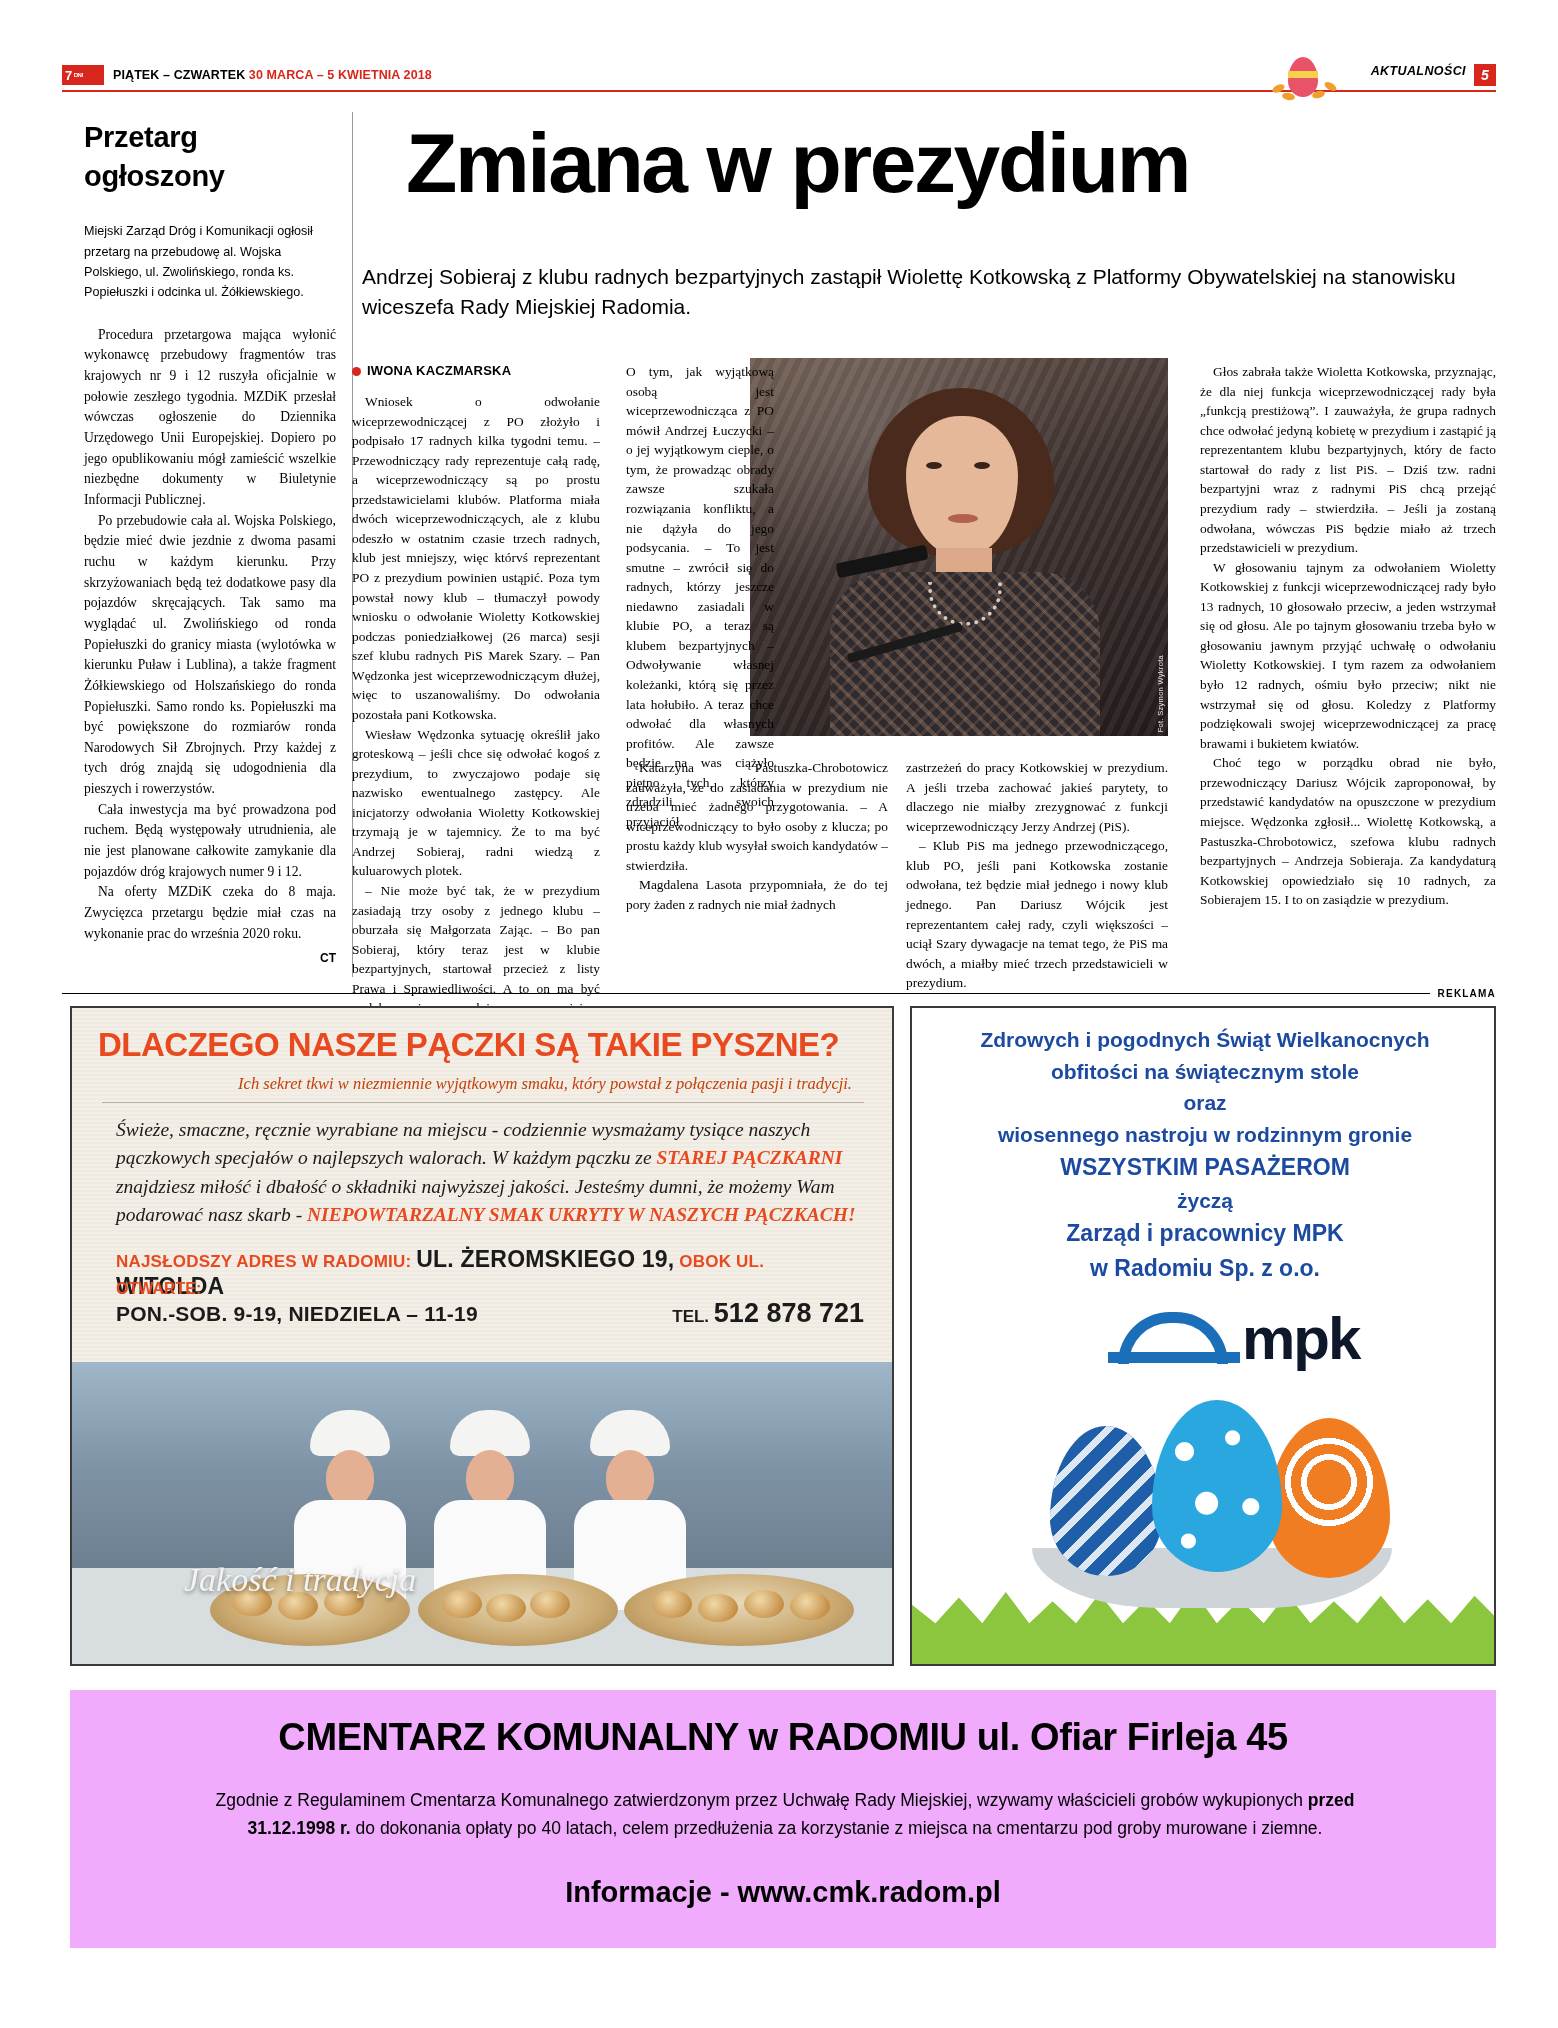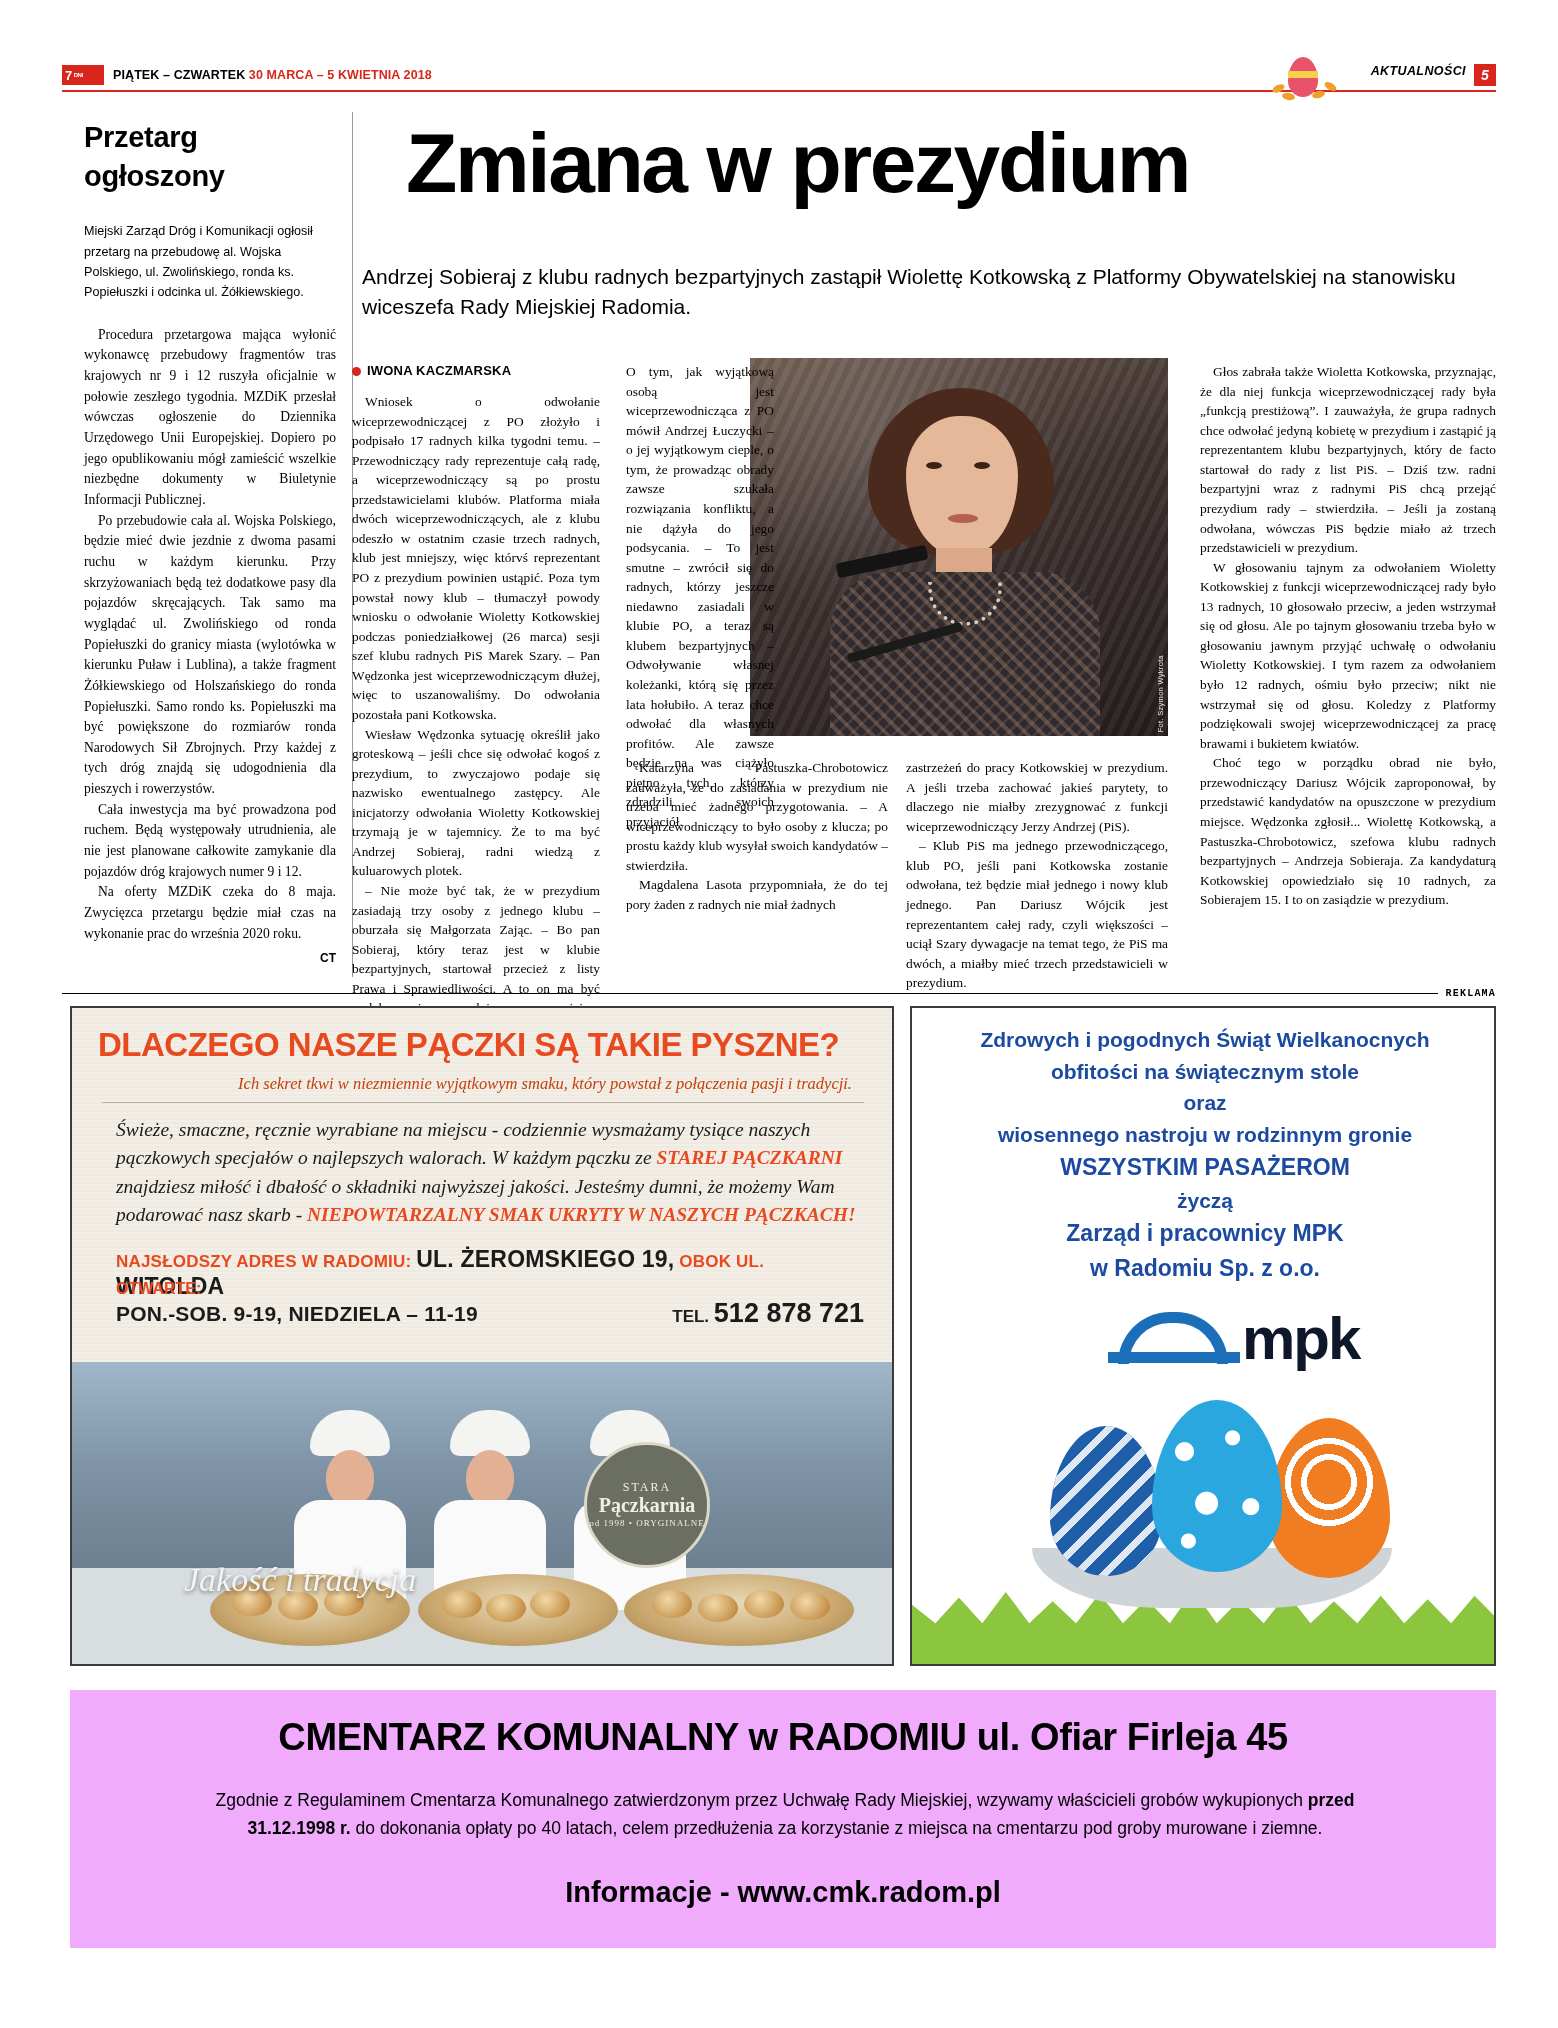--- a/index.html
+++ b/index.html
@@ -281,21 +281,21 @@
 
   
   .reklama-bar {
     position: absolute;
     left: 62px; top: 988px;
     width: 1434px;
     display: flex; align-items: flex-end;
   }
   .reklama-bar .line { flex: 1; height: 1px; background: #000; margin-bottom: 5px; }
   .reklama-bar .lbl {
-    font-family: Liberation Mono, monospace;
+    font-family: Liberation Sans, sans-serif;
     font-size: 10px; font-weight: bold;
     letter-spacing: 1.2px;
     margin-left: 8px;
   }
 
   
   .ad-paczki {
     position: absolute;
     left: 70px; top: 1006px;
     width: 824px; height: 660px;
@@ -702,25 +702,20 @@
       <div class="donut" style="left:206px; bottom:44px;"></div>
       <div class="donut" style="left:252px; bottom:48px;"></div>
       <div class="donut" style="left:370px; bottom:46px;"></div>
       <div class="donut" style="left:414px; bottom:42px;"></div>
       <div class="donut" style="left:458px; bottom:46px;"></div>
       <div class="donut" style="left:580px; bottom:46px;"></div>
       <div class="donut" style="left:626px; bottom:42px;"></div>
       <div class="donut" style="left:672px; bottom:46px;"></div>
       <div class="donut" style="left:718px; bottom:44px;"></div>
       <div class="pk-quality">Jakość i tradycja</div>
-      <div class="pk-stamp">
-        <div class="s1">STARA</div>
-        <div class="s2">Pączkarnia</div>
-        <div class="s3">od 1998 • ORYGINALNE</div>
-      </div>
     </div>
   </div>
 
   <div class="ad-mpk">
     <div class="mpk-text">
       <div>Zdrowych i pogodnych Świąt Wielkanocnych</div>
       <div>obfitości na świątecznym stole</div>
       <div>oraz</div>
       <div>wiosennego nastroju w rodzinnym gronie</div>
       <div class="big">WSZYSTKIM PASAŻEROM</div>

